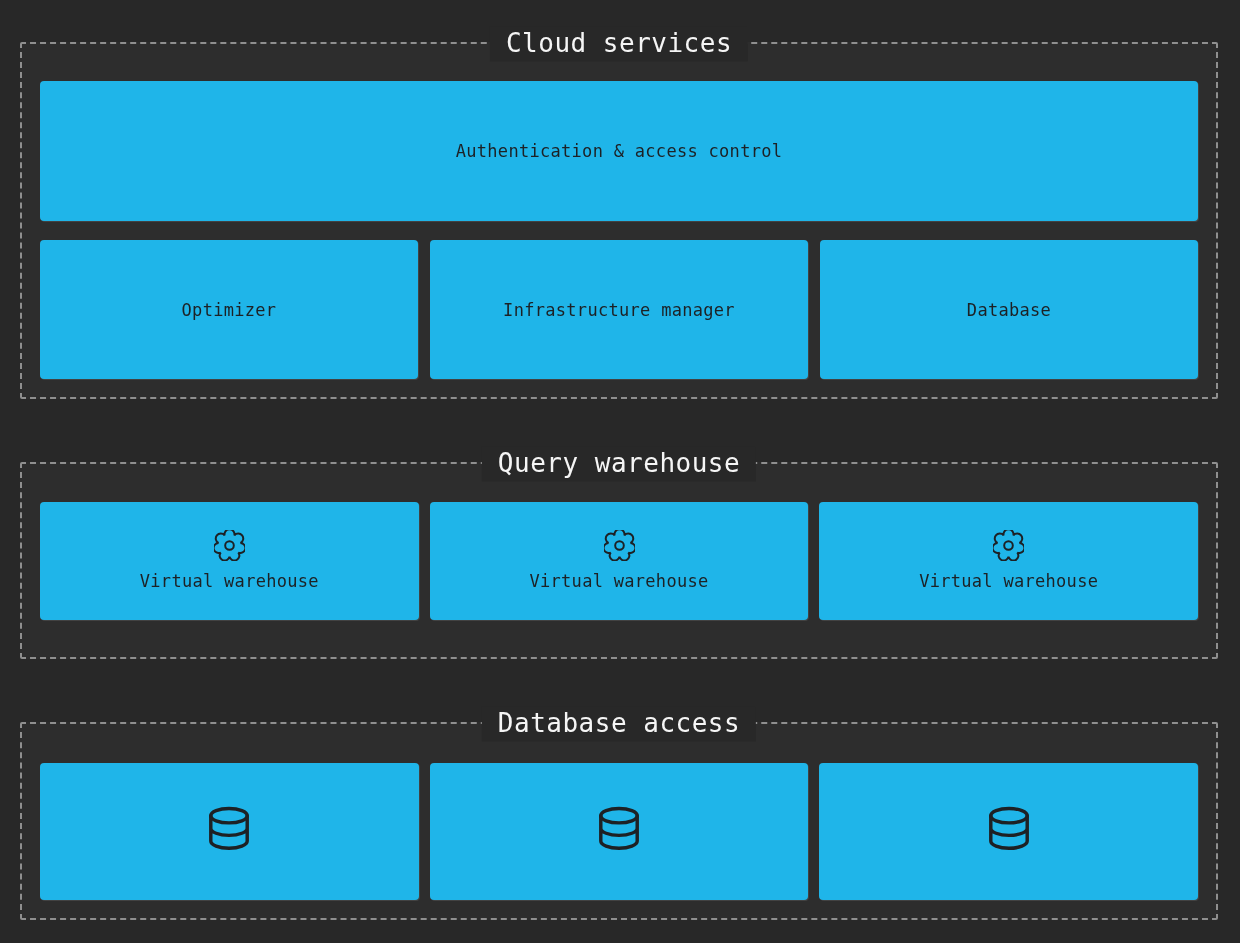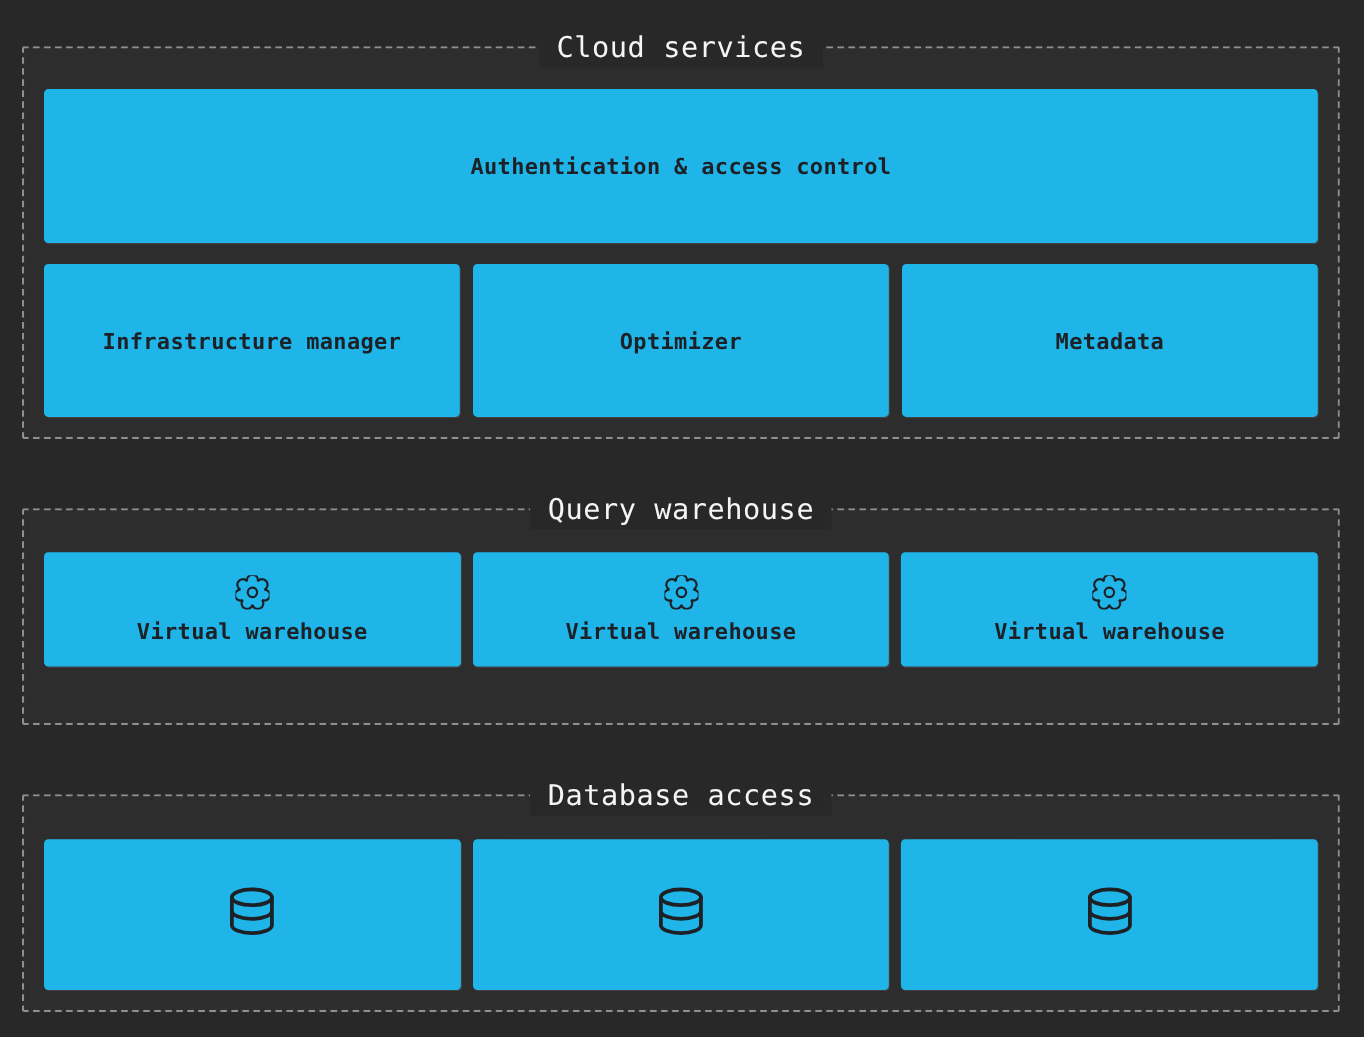--- a/index.html
+++ b/index.html
@@ -45,38 +45,38 @@
   #section-storage  { top: 722px; height: 198px; padding: 39px 18px 18px; }
 
   .node {
     background: var(--accent-blue, #1fb5e9);
     color: var(--box-ink, #1d2125);
     border-radius: 4px;
     display: flex;
     align-items: center;
     justify-content: center;
     box-sizing: border-box;
-    font-size: 20px;
-    font-weight: 700;
+    font-size: 17px;
+    font-weight: 400;
     letter-spacing: 0.3px;
     box-shadow: 1px 1px 0 rgba(255,255,255,0.10);
   }
   .auth-node {
     height: 140px;
     margin-bottom: 19px;
   }
   .row {
     display: flex;
   }
   .row-services { gap: 12px; }
   .row-3        { gap: 11px; }
   .row .node { flex: 1; }
   .row-services .node { height: 139px; }
   .row-wh .node {
-    height: 104px;
+    height: 118px;
     flex-direction: column;
     gap: 9px;
   }
   .row-db .node { height: 137px; }
   .icon-wrap {
     display: inline-flex;
     line-height: 0;
     color: var(--box-ink, #1d2125);
   }
   .node-label { line-height: 22px; }
@@ -88,27 +88,27 @@
 
   <div class="section" id="section-cloud">
     <div class="section-title">Cloud services</div>
 
     <div class="node auth-node">
       <span class="node-label">Authentication &amp; access control</span>
     </div>
 
     <div class="row row-services">
       <div class="node">
+        <span class="node-label">Optimizer</span>
+      </div>
+      <div class="node">
         <span class="node-label">Infrastructure manager</span>
       </div>
       <div class="node">
-        <span class="node-label">Optimizer</span>
-      </div>
-      <div class="node">
-        <span class="node-label">Metadata</span>
+        <span class="node-label">Database</span>
       </div>
     </div>
   </div>
 
   <div class="section" id="section-query">
     <div class="section-title">Query warehouse</div>
 
     <div class="row row-3 row-wh">
       <div class="node">
         <span class="icon-wrap">

